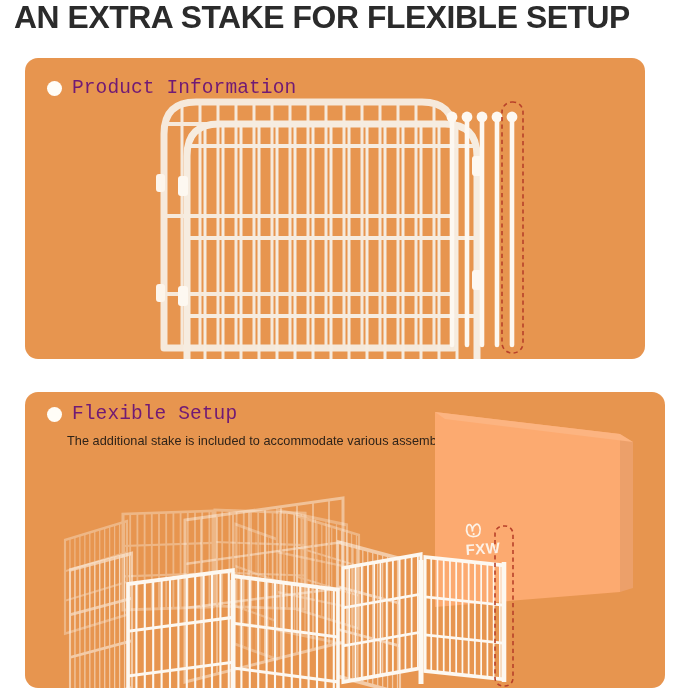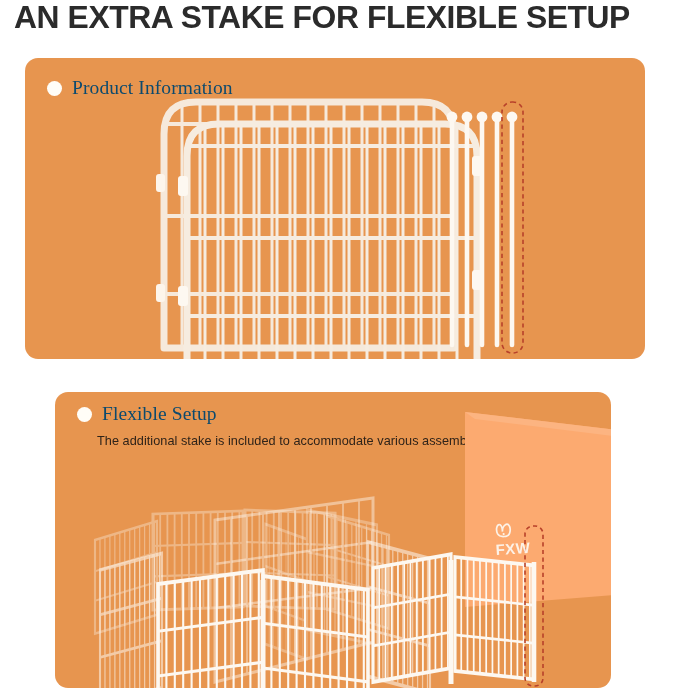--- a/index.html
+++ b/index.html
@@ -12,28 +12,28 @@
     font-family:"Liberation Sans",sans-serif;
     font-weight:bold;font-size:31.5px;letter-spacing:-0.4px;
     color:#2b2b2b;white-space:nowrap;
     transform:scaleX(1.01);transform-origin:left center;
     line-height:38px;
   }
 
   
   .panel{position:absolute;background:#e7954f;border-radius:13px;overflow:hidden;}
   #panel-top{left:25px;top:58px;width:620px;height:301px;}
-  #panel-bottom{left:25px;top:392px;width:556px;height:296px;margin-left:30px;}
+  #panel-bottom{left:25px;top:392px;width:640px;height:296px;}
 
   .hdr{position:absolute;display:flex;align-items:center;gap:10px;}
   #hdr-top{left:22px;top:19px;}
   #hdr-bot{left:22px;top:11px;}
   .dot{width:15px;height:15px;border-radius:50%;background:#fffdf7;flex:0 0 auto;}
-  .hdr-label{font-size:19.5px;color:#0c4a6e;font-weight:400;letter-spacing:0.1px;
-             font-family:Liberation Serif, serif;}
+  .hdr-label{font-size:19.5px;color:#701a75;font-weight:400;letter-spacing:0.1px;
+             font-family:Liberation Mono, monospace;}
   .sub{position:absolute;left:42px;top:42px;font-size:12.7px;color:#2f2319;
        letter-spacing:0.05px;}
 
   
   .scene{position:absolute;inset:0;}
   svg{display:block;overflow:visible;}
 
   
   .hl{fill:none;stroke:#b8412a;stroke-width:1.6;stroke-dasharray:4.2 3.4;}
 

